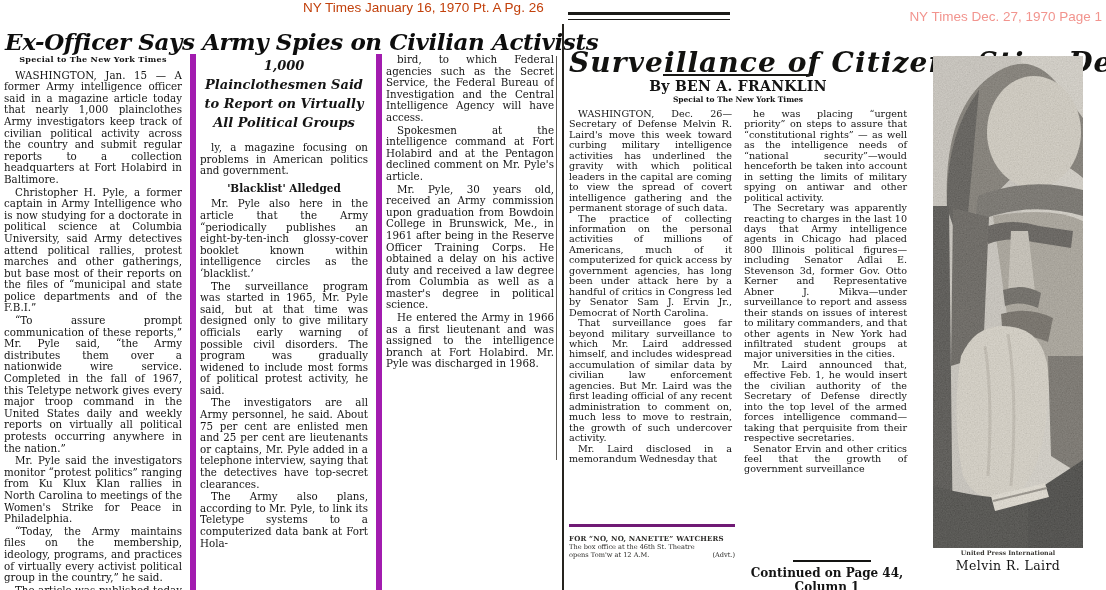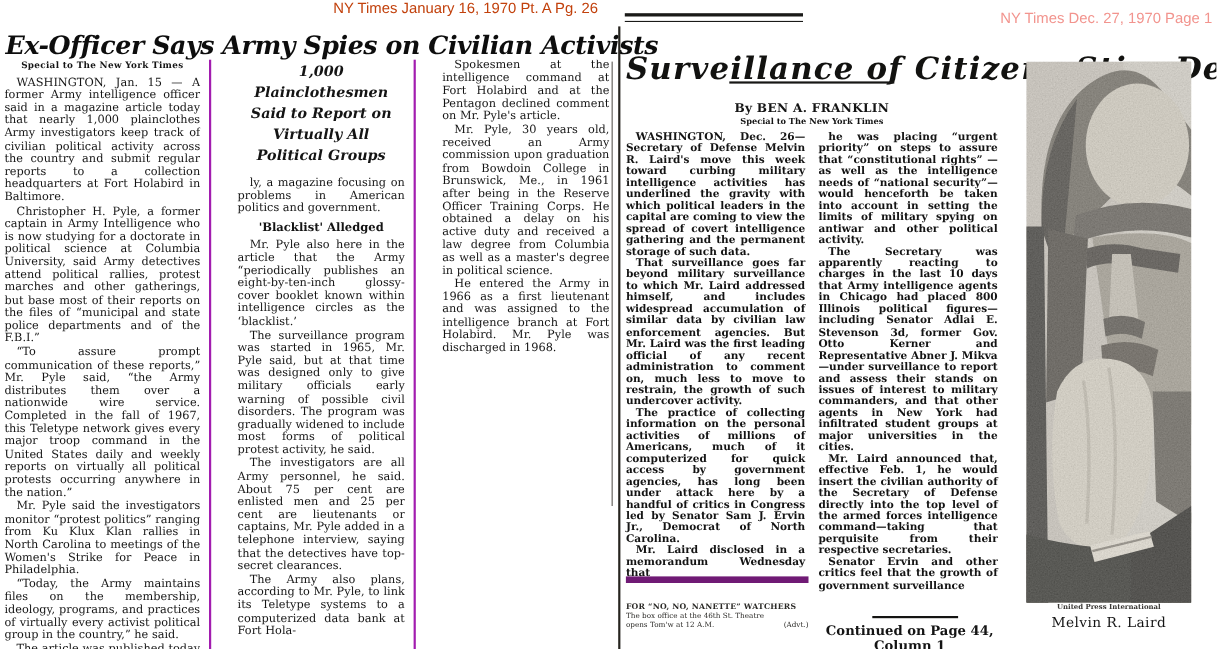--- a/index.html
+++ b/index.html
@@ -7,44 +7,44 @@
           font-family:"DejaVu Serif", serif; color:#141414; }
 
   
   .la { position:absolute; left:0; top:0; width:560px; height:590px; }
   .la-annotation { position:absolute; top:0; left:303px; font-family:Liberation Sans, sans-serif;
                    font-size:13.5px; color:#c2410c; white-space:nowrap; }
   .la-headline { position:absolute; top:13px; left:5px; width:554px; font-weight:bold; font-style:italic;
                  font-size:23px; letter-spacing:-0.4px; white-space:nowrap; color:#0d0d0d; }
   .la-cols { position:absolute; top:54px; left:4px; width:552px; height:536px; display:flex; gap:8px; overflow:hidden; }
   .lcol { box-sizing:border-box; width:178px; font-size:10.3px; line-height:11.6px; text-align:justify; overflow:hidden; }
-  .lcol.ruled { border-left:2px solid #a21caf; padding-left:24px; }
+  .lcol.ruled { border-left:6px solid #a21caf; padding-left:4px; }
   .lcol p { margin:0 0 1px; text-indent:11px; }
   .dateline { text-align:center; font-weight:bold; font-size:8px; letter-spacing:0.3px; margin-bottom:4px; text-indent:0; }
   .subhead { font-style:italic; font-weight:bold; font-size:13px; line-height:19px; text-align:center; margin:2px 3px 10px; }
   .crosshead { font-weight:bold; font-size:10.5px; text-align:center; margin:6px 0 4px; }
   .la-colrule-right { position:absolute; left:556px; top:56px; width:1px; height:404px; background:#5a5853; }
 
   
   .ra { position:absolute; left:565px; top:0; width:541px; height:590px; }
   .ra-vline { position:absolute; left:-3px; top:24px; width:2px; height:566px; background:#26241f; }
   .ra-annotation { position:absolute; top:9px; right:4px; font-family:"Liberation Sans",sans-serif;
                    font-size:13.5px; color:#f2948e; white-space:nowrap; }
   .ra-toprule { position:absolute; top:12px; left:3px; width:162px; height:4px;
                 border-top:3px solid #1a1a18; border-bottom:1px solid #1a1a18; }
   .ra-headline { position:absolute; top:27px; left:4px; width:534px; font-style:italic; font-size:28px;
                  letter-spacing:1.1px; white-space:nowrap; color:#121210; }
   .ra-text { position:absolute; left:4px; top:74px; width:338px; }
   .byline-rule { width:150px; margin:0 auto; border-top:2.5px solid #171715; }
-  .byline { text-align:center; font-weight:bold; font-size:11px; margin-top:16px; letter-spacing:0.3px; }
+  .byline { text-align:center; font-weight:bold; font-size:14px; margin-top:2px; letter-spacing:0.3px; }
   .byline-sub { text-align:center; font-weight:bold; font-size:7.5px; margin:1px 0 5px; }
-  .ra-cols { display:flex; gap:12px;font-weight:bold; }
+  .ra-cols { display:flex; gap:12px; }
   .rcol { box-sizing:border-box; width:163px; font-size:9.6px; line-height:10.45px; text-align:justify; }
   .rcol p { margin:0; text-indent:9px; }
-  .ad { position:absolute; left:4px; top:524px; width:166px; border-top:6px solid #701a75; padding-top:18px;
+  .ad { position:absolute; left:4px; top:524px; width:166px; border-top:3px solid #701a75; padding-top:8px;
         font-size:6.6px; line-height:8px; color:#2b2a27; }
   .ad-l1 { font-weight:bold; font-size:7px; letter-spacing:0.2px; }
   .ad-l3 .advt { float:right; }
   .cont-rule { position:absolute; left:228px; top:560px; width:78px; border-top:2.5px solid #141412; }
   .continued { position:absolute; left:168px; top:566px; width:188px; font-weight:bold; font-size:12px; text-align:center; }
   .photo-block { position:absolute; left:368px; top:56px; width:150px; }
   .photo-frame { display:block; width:150px; height:492px; }
   .photo-credit { font-size:6.3px; font-weight:bold; text-align:center; margin-top:1px; color:#3a3835; }
   .photo-caption { font-weight:normal; font-size:12.5px; text-align:center; margin-top:2px; letter-spacing:0.4px; }
 </style>
@@ -69,20 +69,21 @@
       <div class="lcol ruled">
         <div class="subhead">1,000 Plainclothesmen Said to Report on Virtually All Political Groups</div>
         <p>ly, a magazine focusing on problems in American politics and government.</p>
         <div class="crosshead">'Blacklist' Alledged</div>
         <p>Mr. Pyle also here in the article that the Army “periodically publishes an eight-by-ten-inch glossy-cover booklet known within intelligence circles as the ‘blacklist.’</p>
         <p>The surveillance program was started in 1965, Mr. Pyle said, but at that time was designed only to give military officials early warning of possible civil disorders. The program was gradually widened to include most forms of political protest activity, he said.</p>
         <p>The investigators are all Army personnel, he said. About 75 per cent are enlisted men and 25 per cent are lieutenants or captains, Mr. Pyle added in a telephone interview, saying that the detectives have top-secret clearances.</p>
         <p>The Army also plans, according to Mr. Pyle, to link its Teletype systems to a computerized data bank at Fort Hola-</p>
       </div>
       <div class="lcol ruled">
+        <p>bird, to which Federal agencies such as the Secret Service, the Federal Bureau of Investigation and the Central Intelligence Agency will have access.</p>
         <p>Spokesmen at the intelligence command at Fort Holabird and at the Pentagon declined comment on Mr. Pyle's article.</p>
         <p>Mr. Pyle, 30 years old, received an Army commission upon graduation from Bowdoin College in Brunswick, Me., in 1961 after being in the Reserve Officer Training Corps. He obtained a delay on his active duty and received a law degree from Columbia as well as a master's degree in political science.</p>
         <p>He entered the Army in 1966 as a first lieutenant and was assigned to the intelligence branch at Fort Holabird. Mr. Pyle was discharged in 1968.</p>
       </div>
     </div>
     <div class="la-colrule-right"></div>
   </section>
 
   <section class="ra">
     <div class="ra-vline"></div>
@@ -90,22 +91,22 @@
     <div class="ra-toprule"></div>
     <h1 class="ra-headline">Surveillance of Citizens Stirs Debate</h1>
 
     <div class="ra-text">
       <div class="byline-rule"></div>
       <div class="byline">By BEN A. FRANKLIN</div>
       <div class="byline-sub">Special to The New York Times</div>
       <div class="ra-cols">
         <div class="rcol">
           <p>WASHINGTON, Dec. 26—Secretary of Defense Melvin R. Laird's move this week toward curbing military intelligence activities has underlined the gravity with which political leaders in the capital are coming to view the spread of covert intelligence gathering and the permanent storage of such data.</p>
+          <p>The practice of collecting information on the personal activities of millions of Americans, much of it computerized for quick access by government agencies, has long been under attack here by a handful of critics in Congress led by Senator Sam J. Ervin Jr., Democrat of North Carolina.</p>
           <p>That surveillance goes far beyond military surveillance to which Mr. Laird addressed himself, and includes widespread accumulation of similar data by civilian law enforcement agencies. But Mr. Laird was the first leading official of any recent administration to comment on, much less to move to restrain, the growth of such undercover activity.</p>
-          <p>The practice of collecting information on the personal activities of millions of Americans, much of it computerized for quick access by government agencies, has long been under attack here by a handful of critics in Congress led by Senator Sam J. Ervin Jr., Democrat of North Carolina.</p>
           <p>Mr. Laird disclosed in a memorandum Wednesday that</p>
         </div>
         <div class="rcol">
           <p>he was placing “urgent priority” on steps to assure that “constitutional rights” — as well as the intelligence needs of “national security”—would henceforth be taken into account in setting the limits of military spying on antiwar and other political activity.</p>
           <p>The Secretary was apparently reacting to charges in the last 10 days that Army intelligence agents in Chicago had placed 800 Illinois political figures—including Senator Adlai E. Stevenson 3d, former Gov. Otto Kerner and Representative Abner J. Mikva—under surveillance to report and assess their stands on issues of interest to military commanders, and that other agents in New York had infiltrated student groups at major universities in the cities.</p>
           <p>Mr. Laird announced that, effective Feb. 1, he would insert the civilian authority of the Secretary of Defense directly into the top level of the armed forces intelligence command—taking that perquisite from their respective secretaries.</p>
           <p>Senator Ervin and other critics feel that the growth of government surveillance</p>
         </div>
       </div>
     </div>

